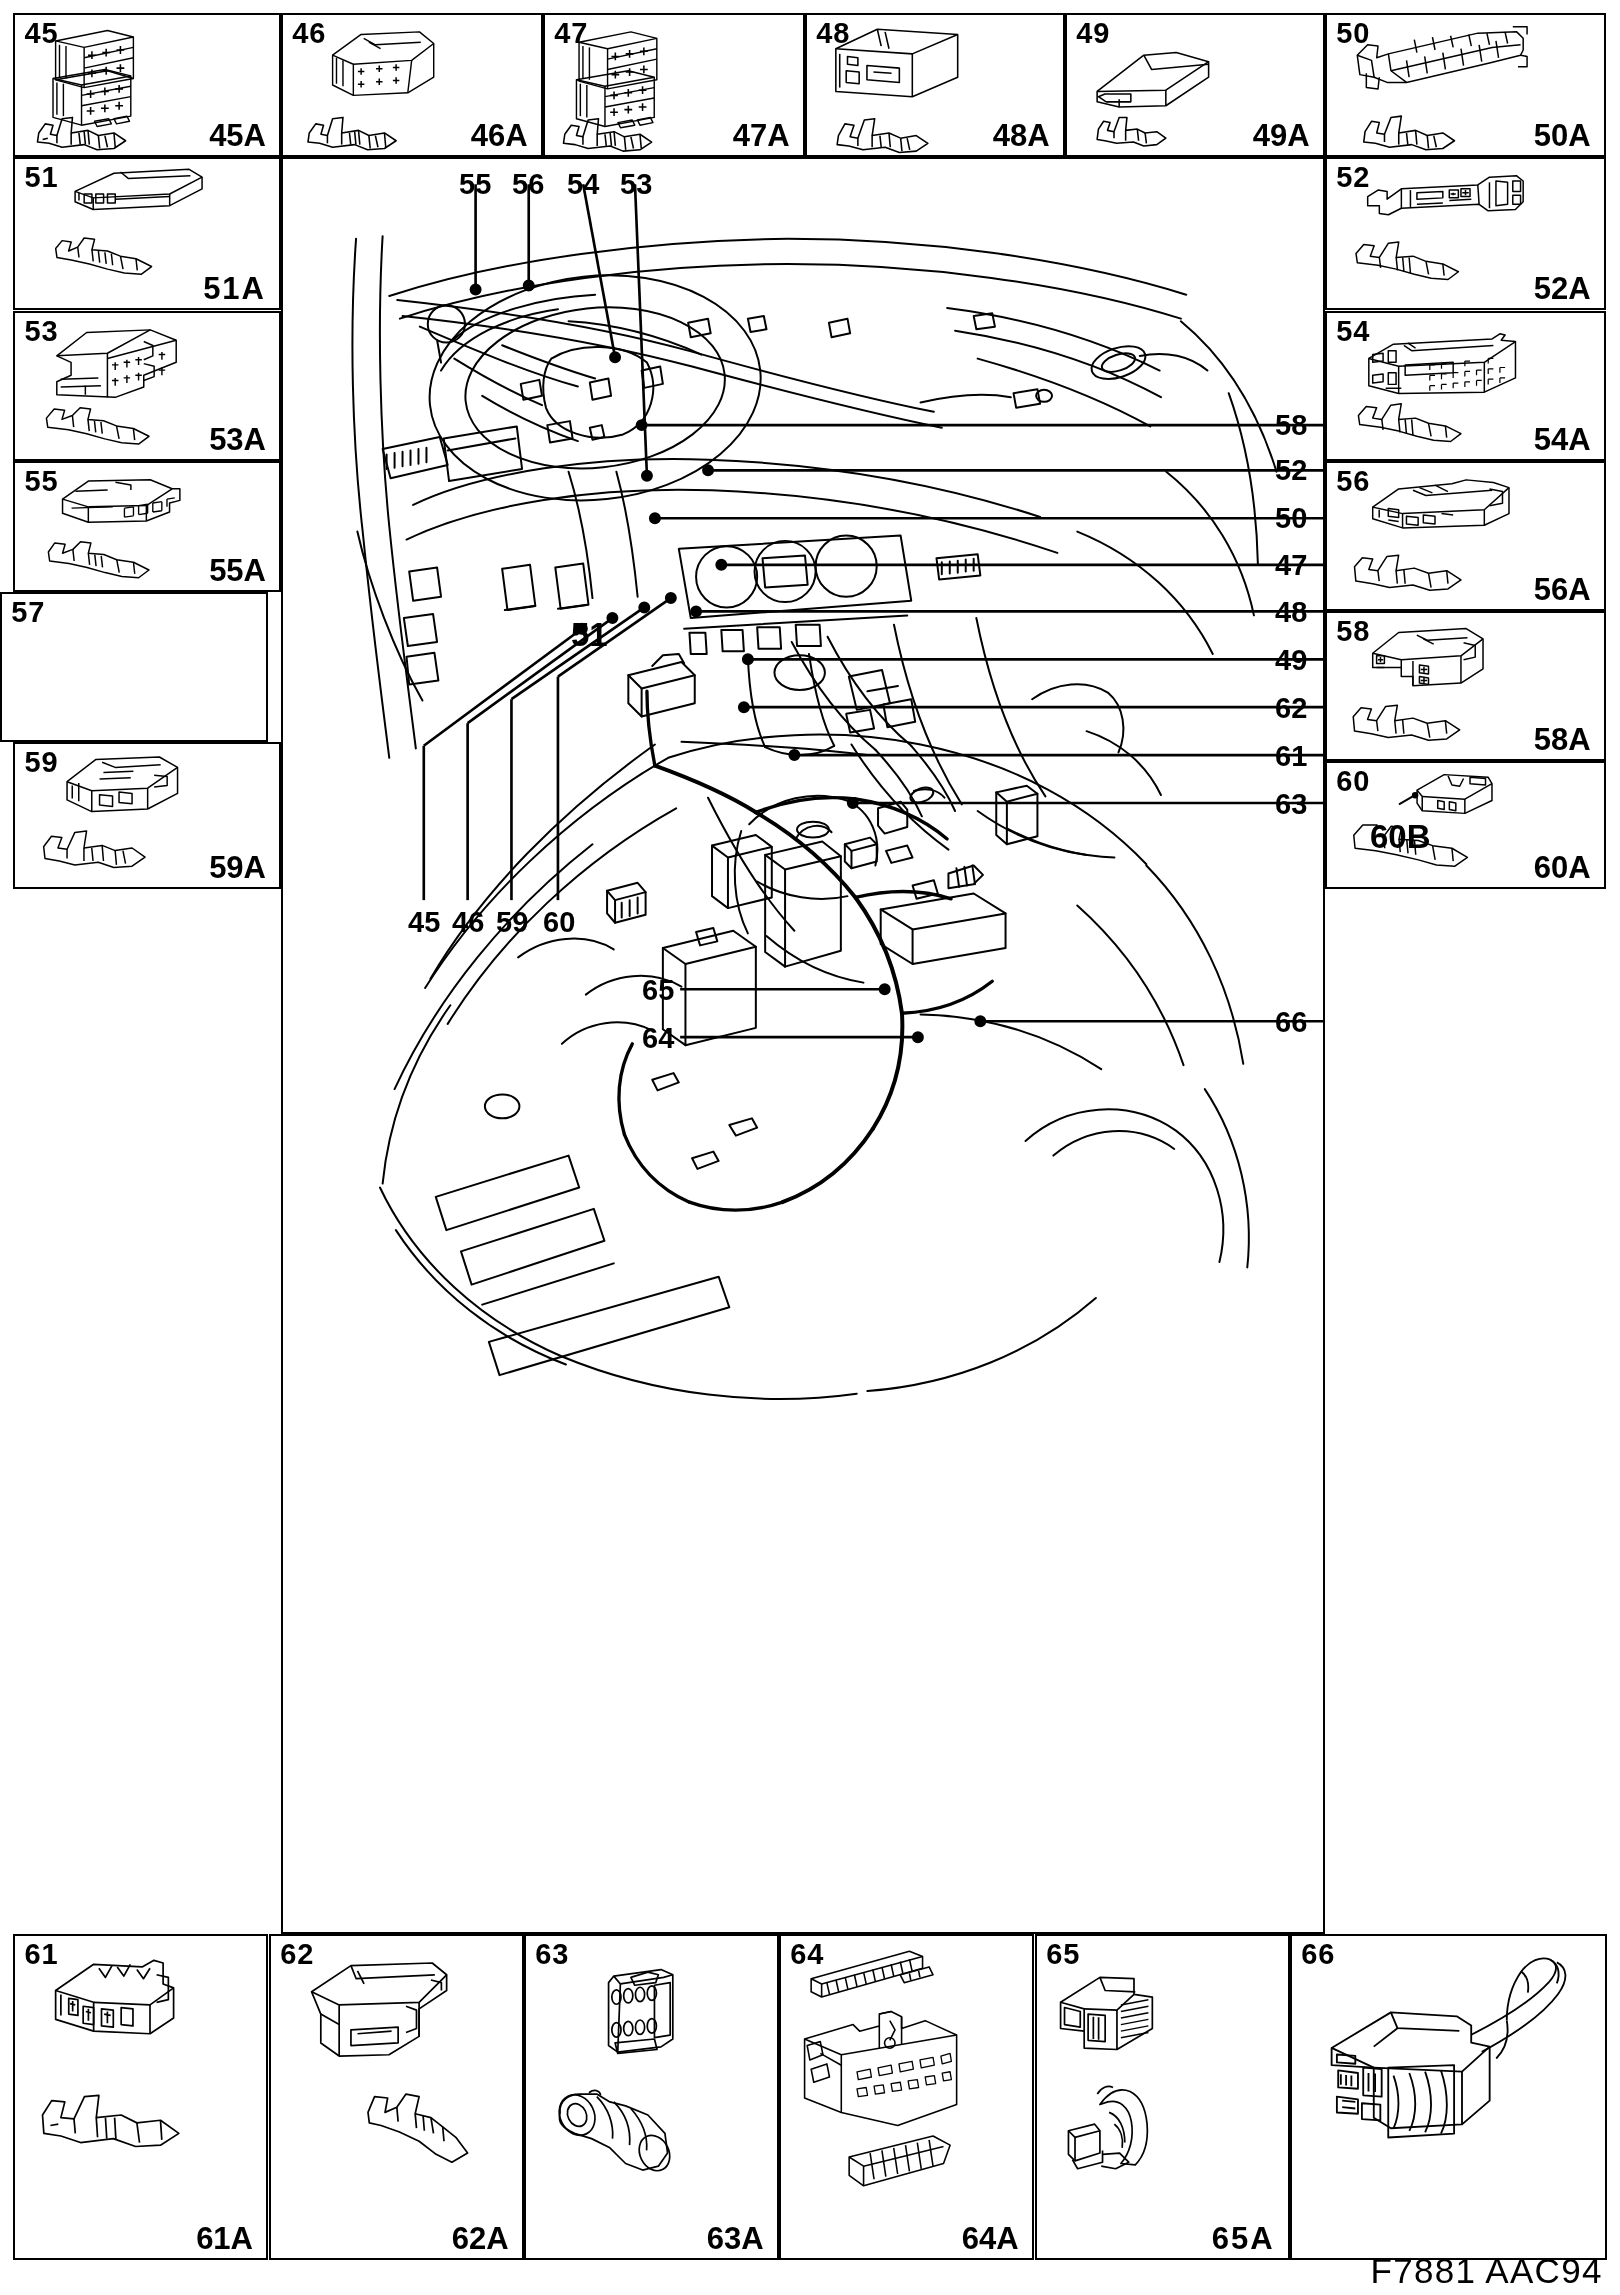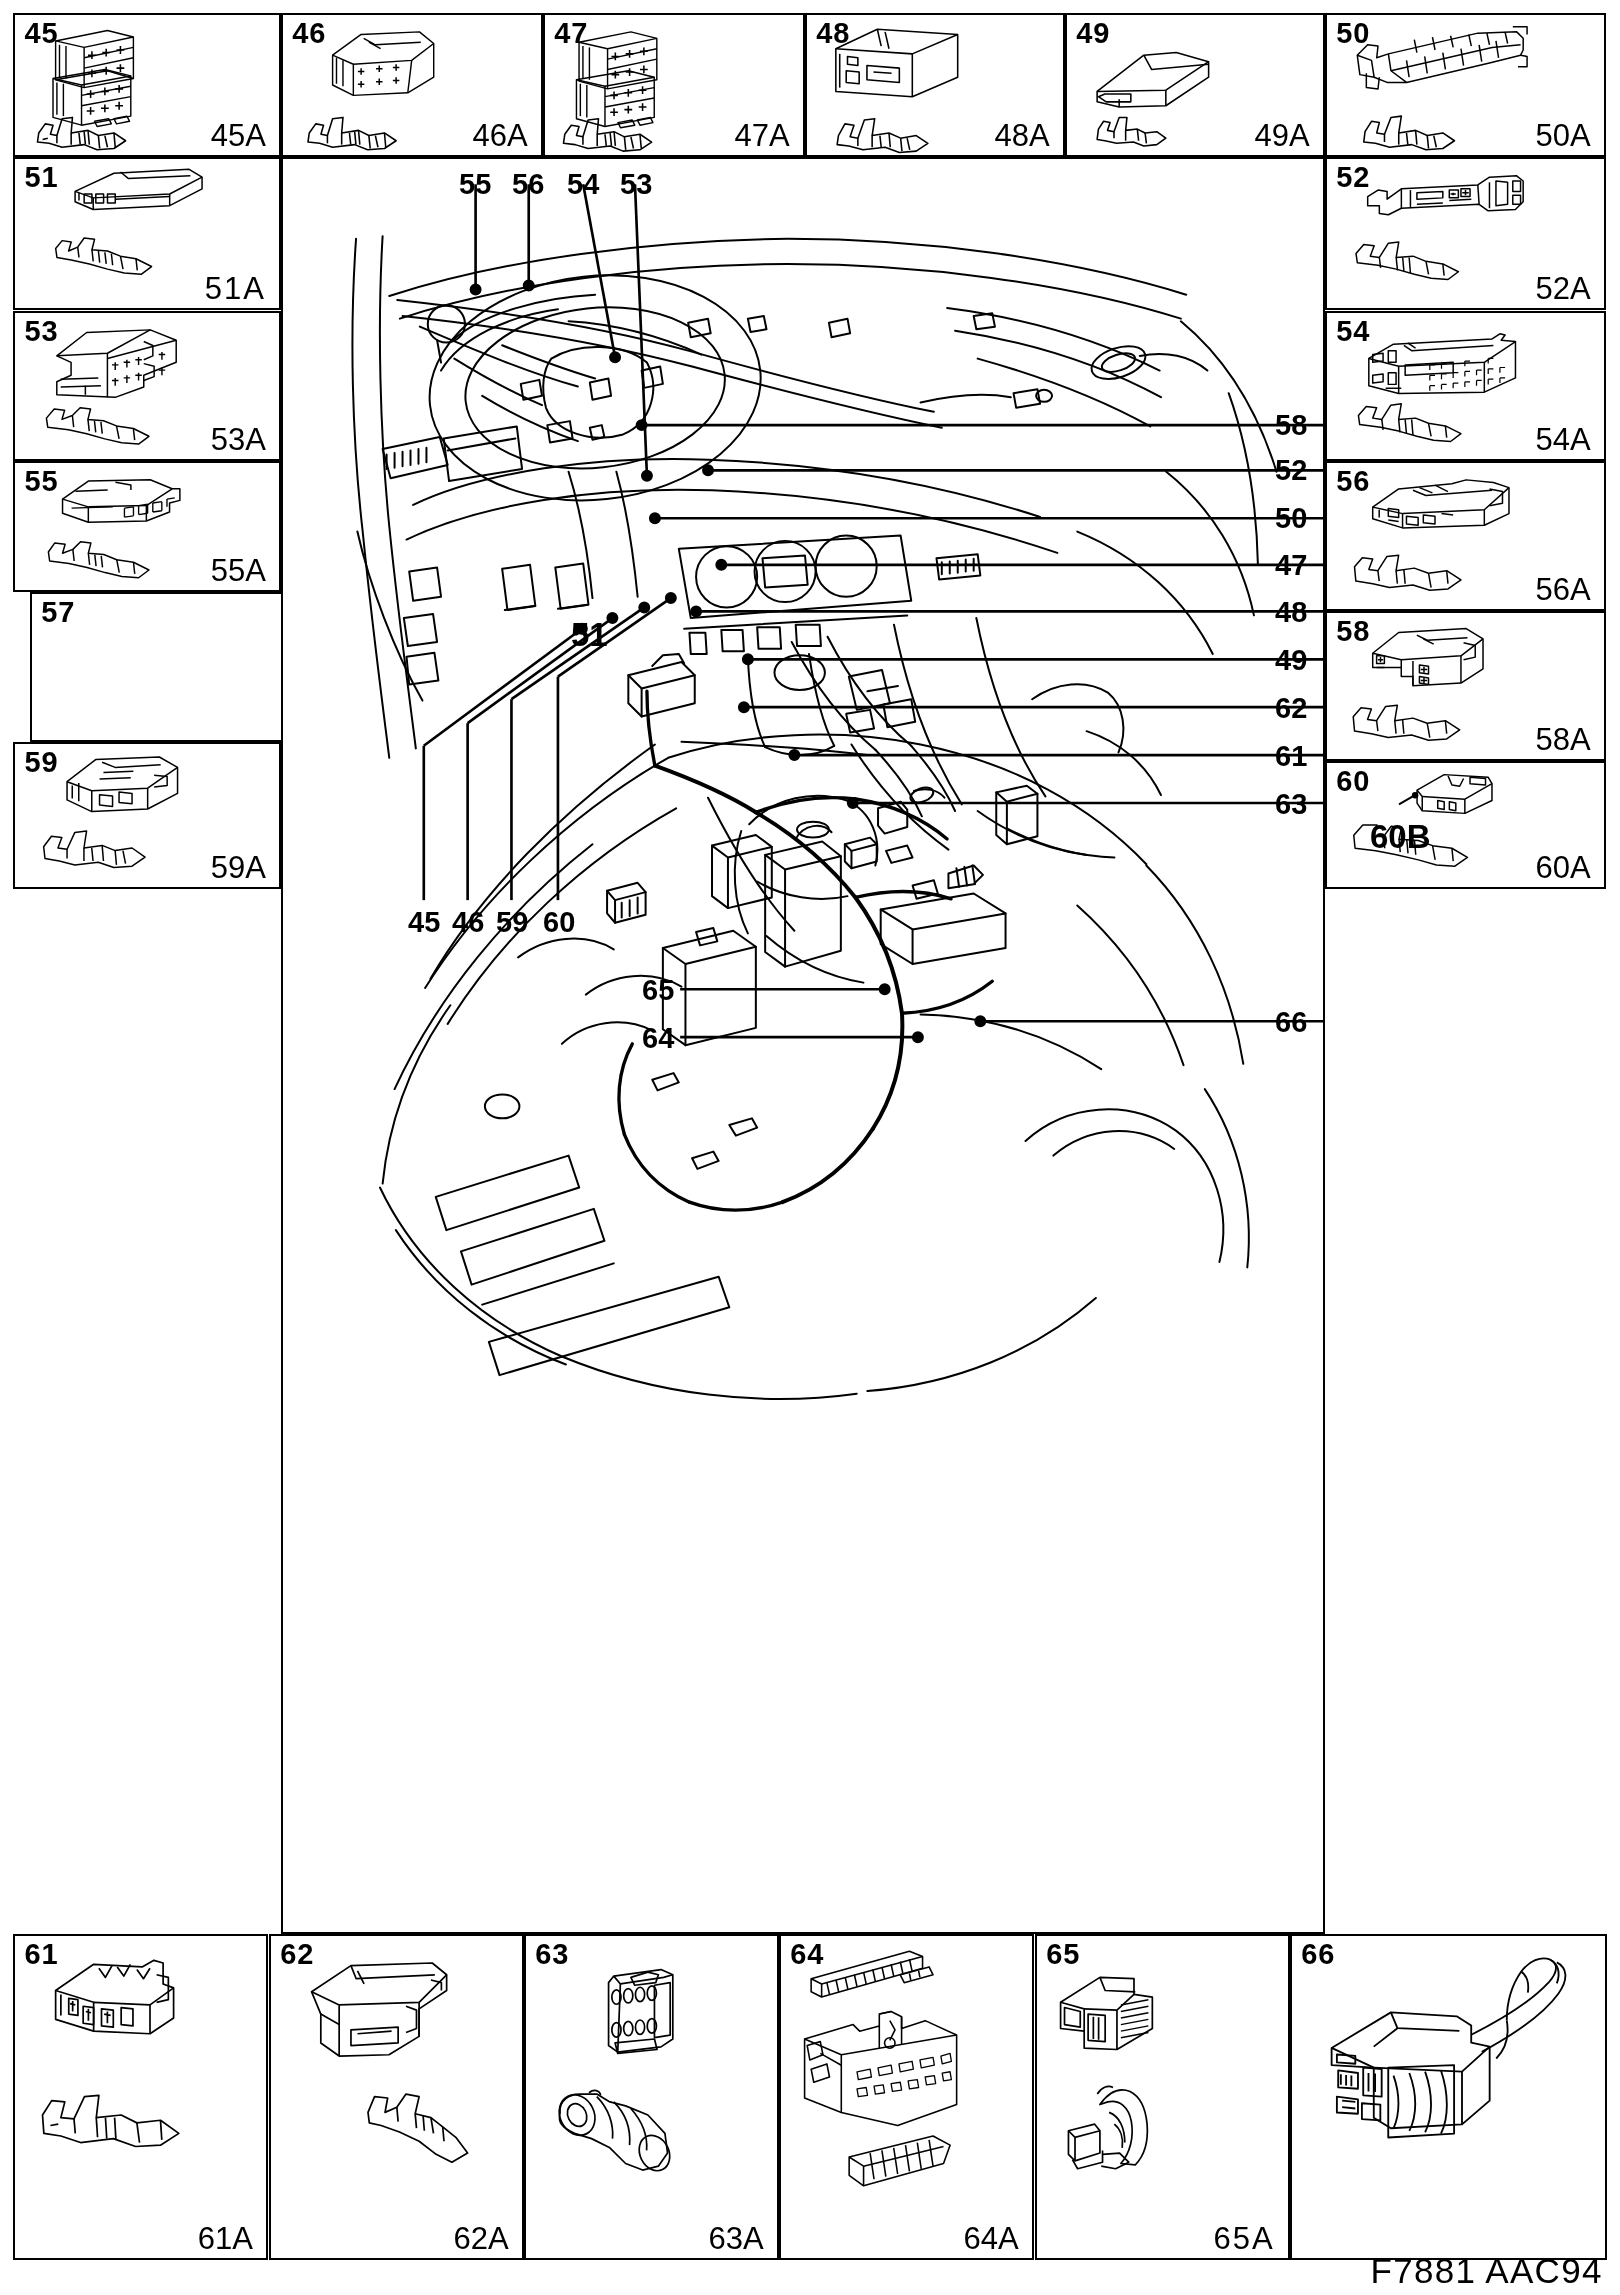--- a/index.html
+++ b/index.html
@@ -13,21 +13,21 @@
   .sheet{position:absolute;left:0;top:0;width:1620px;height:2295px;}
 
   
   .cell{position:absolute;border:2px solid #000;box-sizing:border-box;background:#fff;}
   .cell .num{
     position:absolute;left:9.3px;top:4px;
     font-size:29px;font-weight:700;letter-spacing:0.7px;line-height:1;
   }
   .cell .sub{
     position:absolute;right:13.3px;bottom:4px;
-    font-size:31px;font-weight:400;letter-spacing:0px;line-height:1;
+    font-size:31px;font-weight:700;letter-spacing:0px;line-height:1;
   }
   .cell .sub.spaced{letter-spacing:2px;}
   .cell .subinline{
     position:absolute;font-size:33px;font-weight:700;line-height:1;
   }
 
   
   .art{position:absolute;left:0;top:0;width:100%;height:100%;pointer-events:none;}
   .art svg{width:100%;height:100%;display:block;}
 
@@ -403,21 +403,21 @@
           <path d="M120 142 L122 160"></path>
             <path d="M130 144 L132 162"></path>
           <path d="M154 150 L158 170"></path>
             <path d="M180 154 L182 172"></path>
         </g>
       </svg>
     </div>
     <span class="sub">55A</span>
   </div>
 
-  <div class="cell" id="cell-57" style="left:30px;top:592px;width:268px;height:150px;">
+  <div class="cell" id="cell-57" style="left:0;top:592px;width:268px;height:150px;">
     <span class="num">57</span>
     <span class="sub"></span>
   </div>
 
   <div class="cell" id="cell-59" style="left:13.3px;top:742px;width:268px;height:147px;">
     <span class="num">59</span>
     <div class="art">
       <svg viewBox="0 0 402 220" preserveAspectRatio="xMidYMid meet">
         <g fill="none" stroke="#000" stroke-width="2.3" stroke-linejoin="round">
           <path d="M78 58 L122 24 L220 20 L248 36 L248 76 L202 100 L116 104 L78 86 Z"></path>

